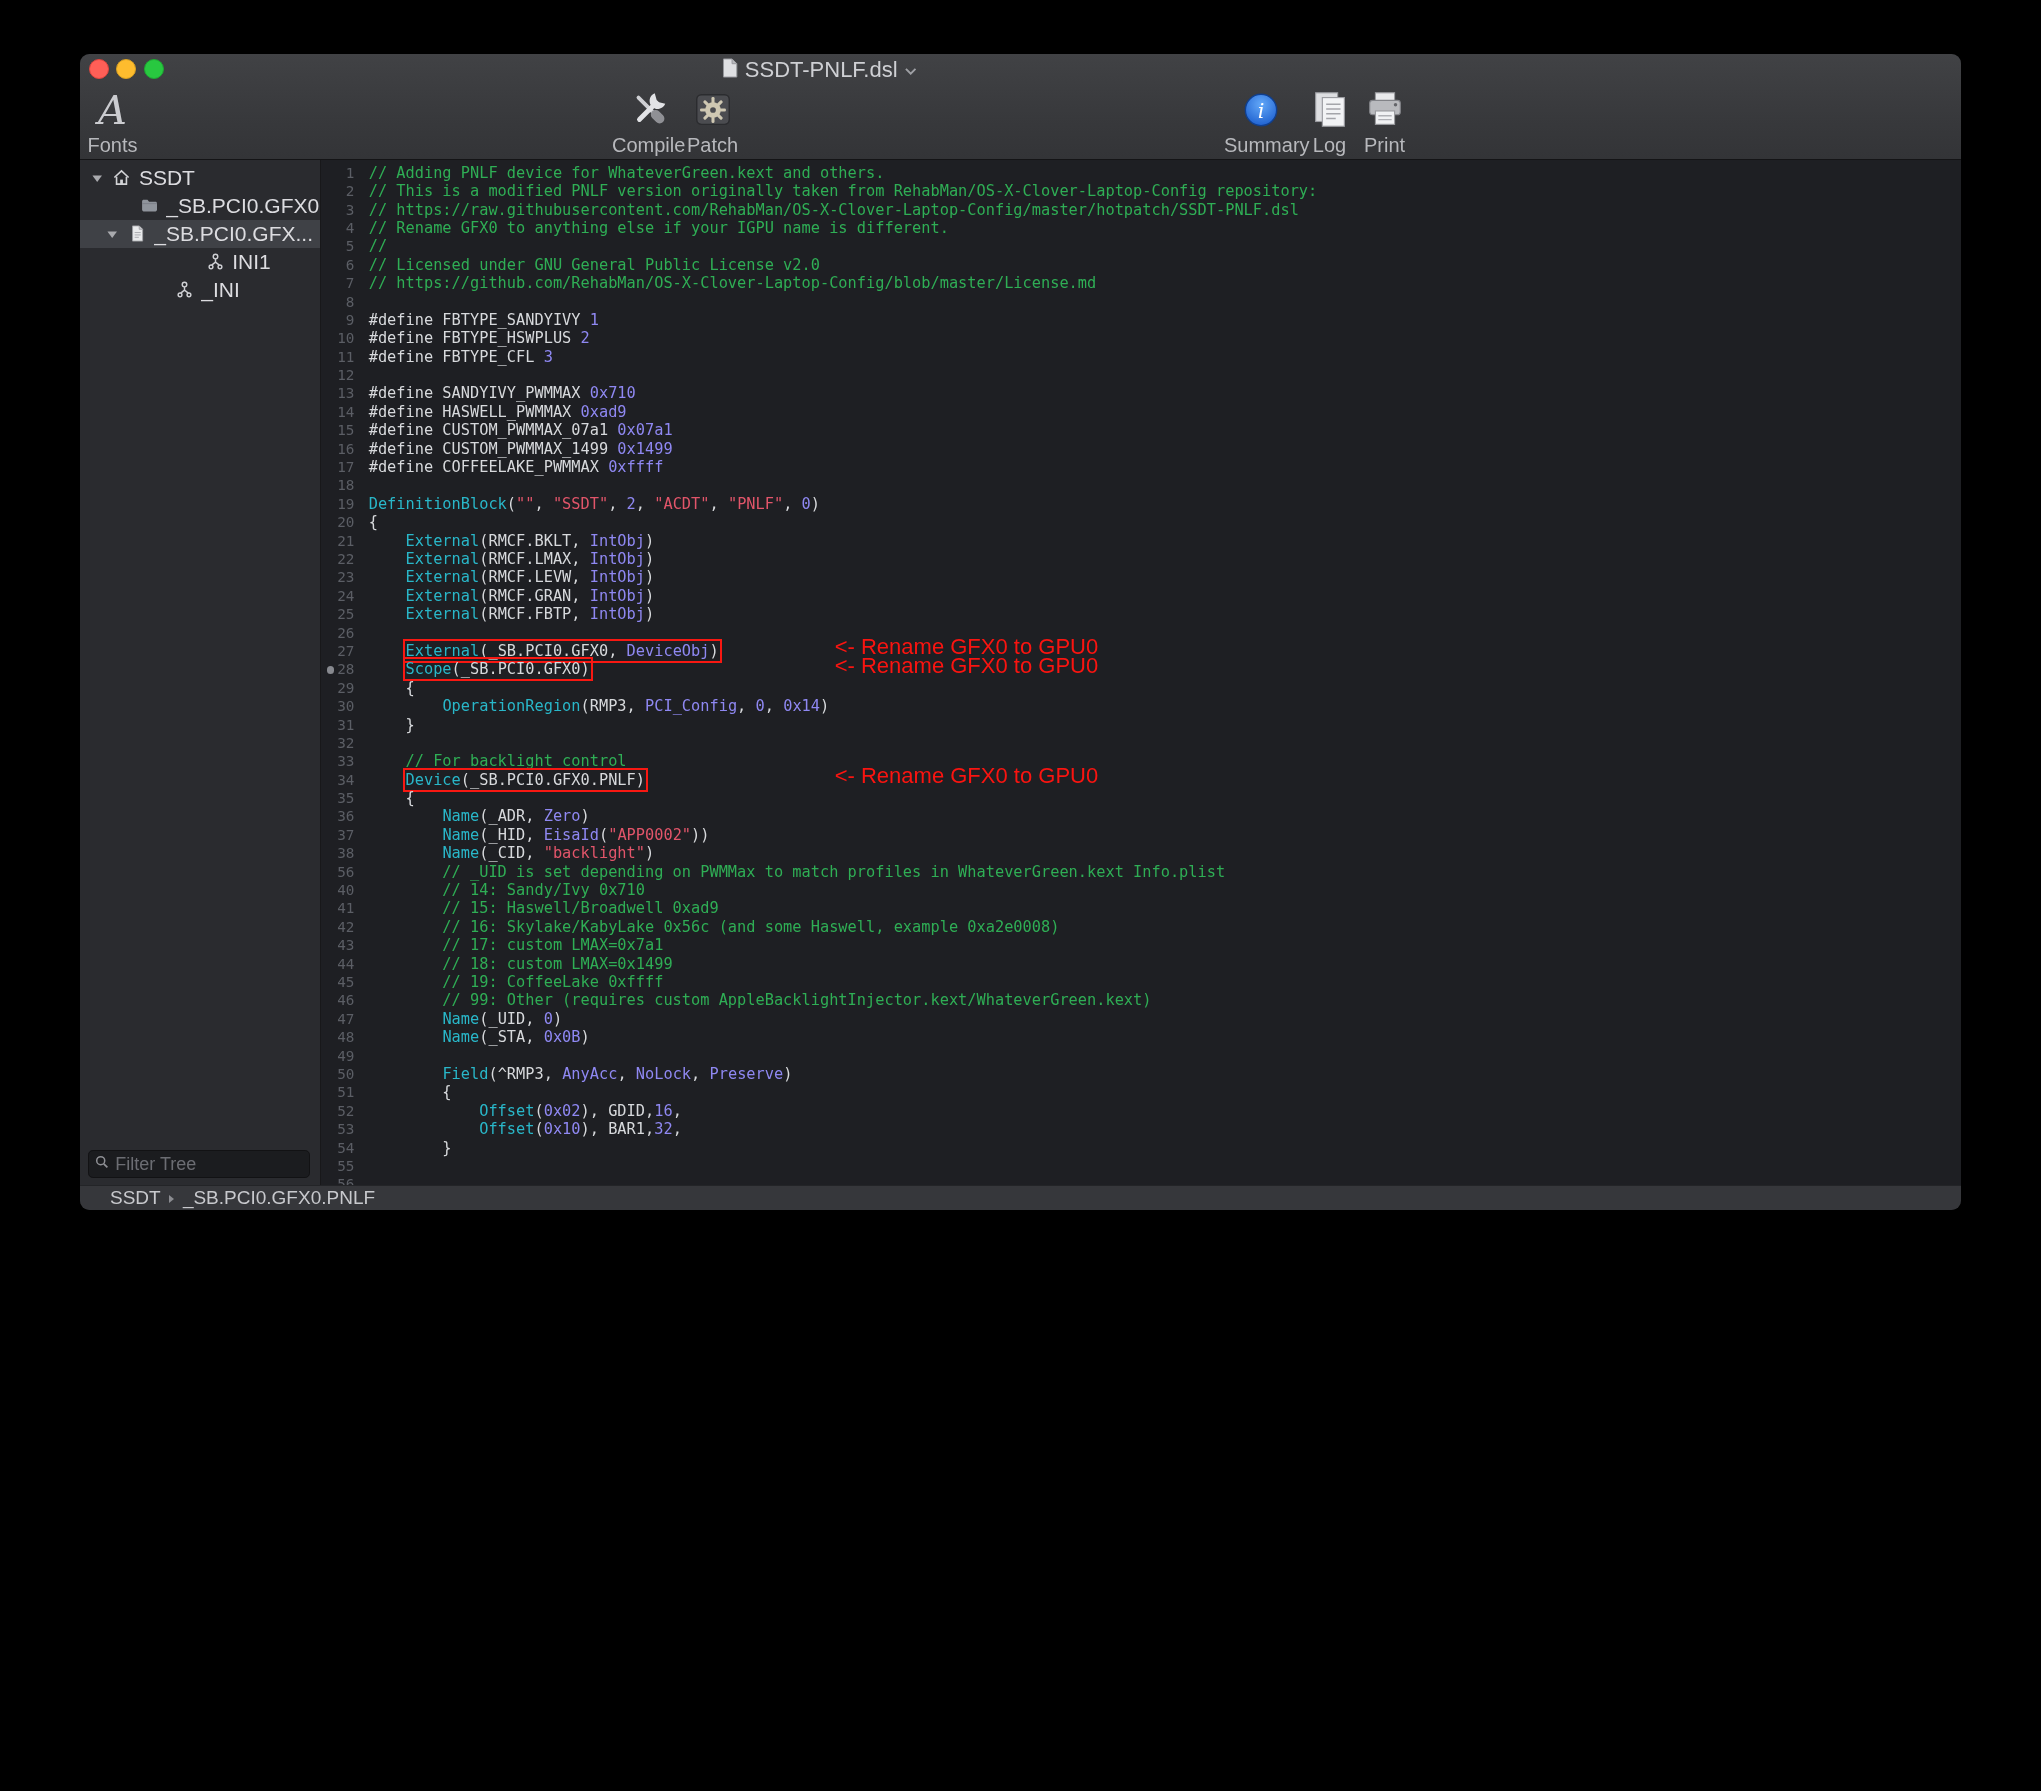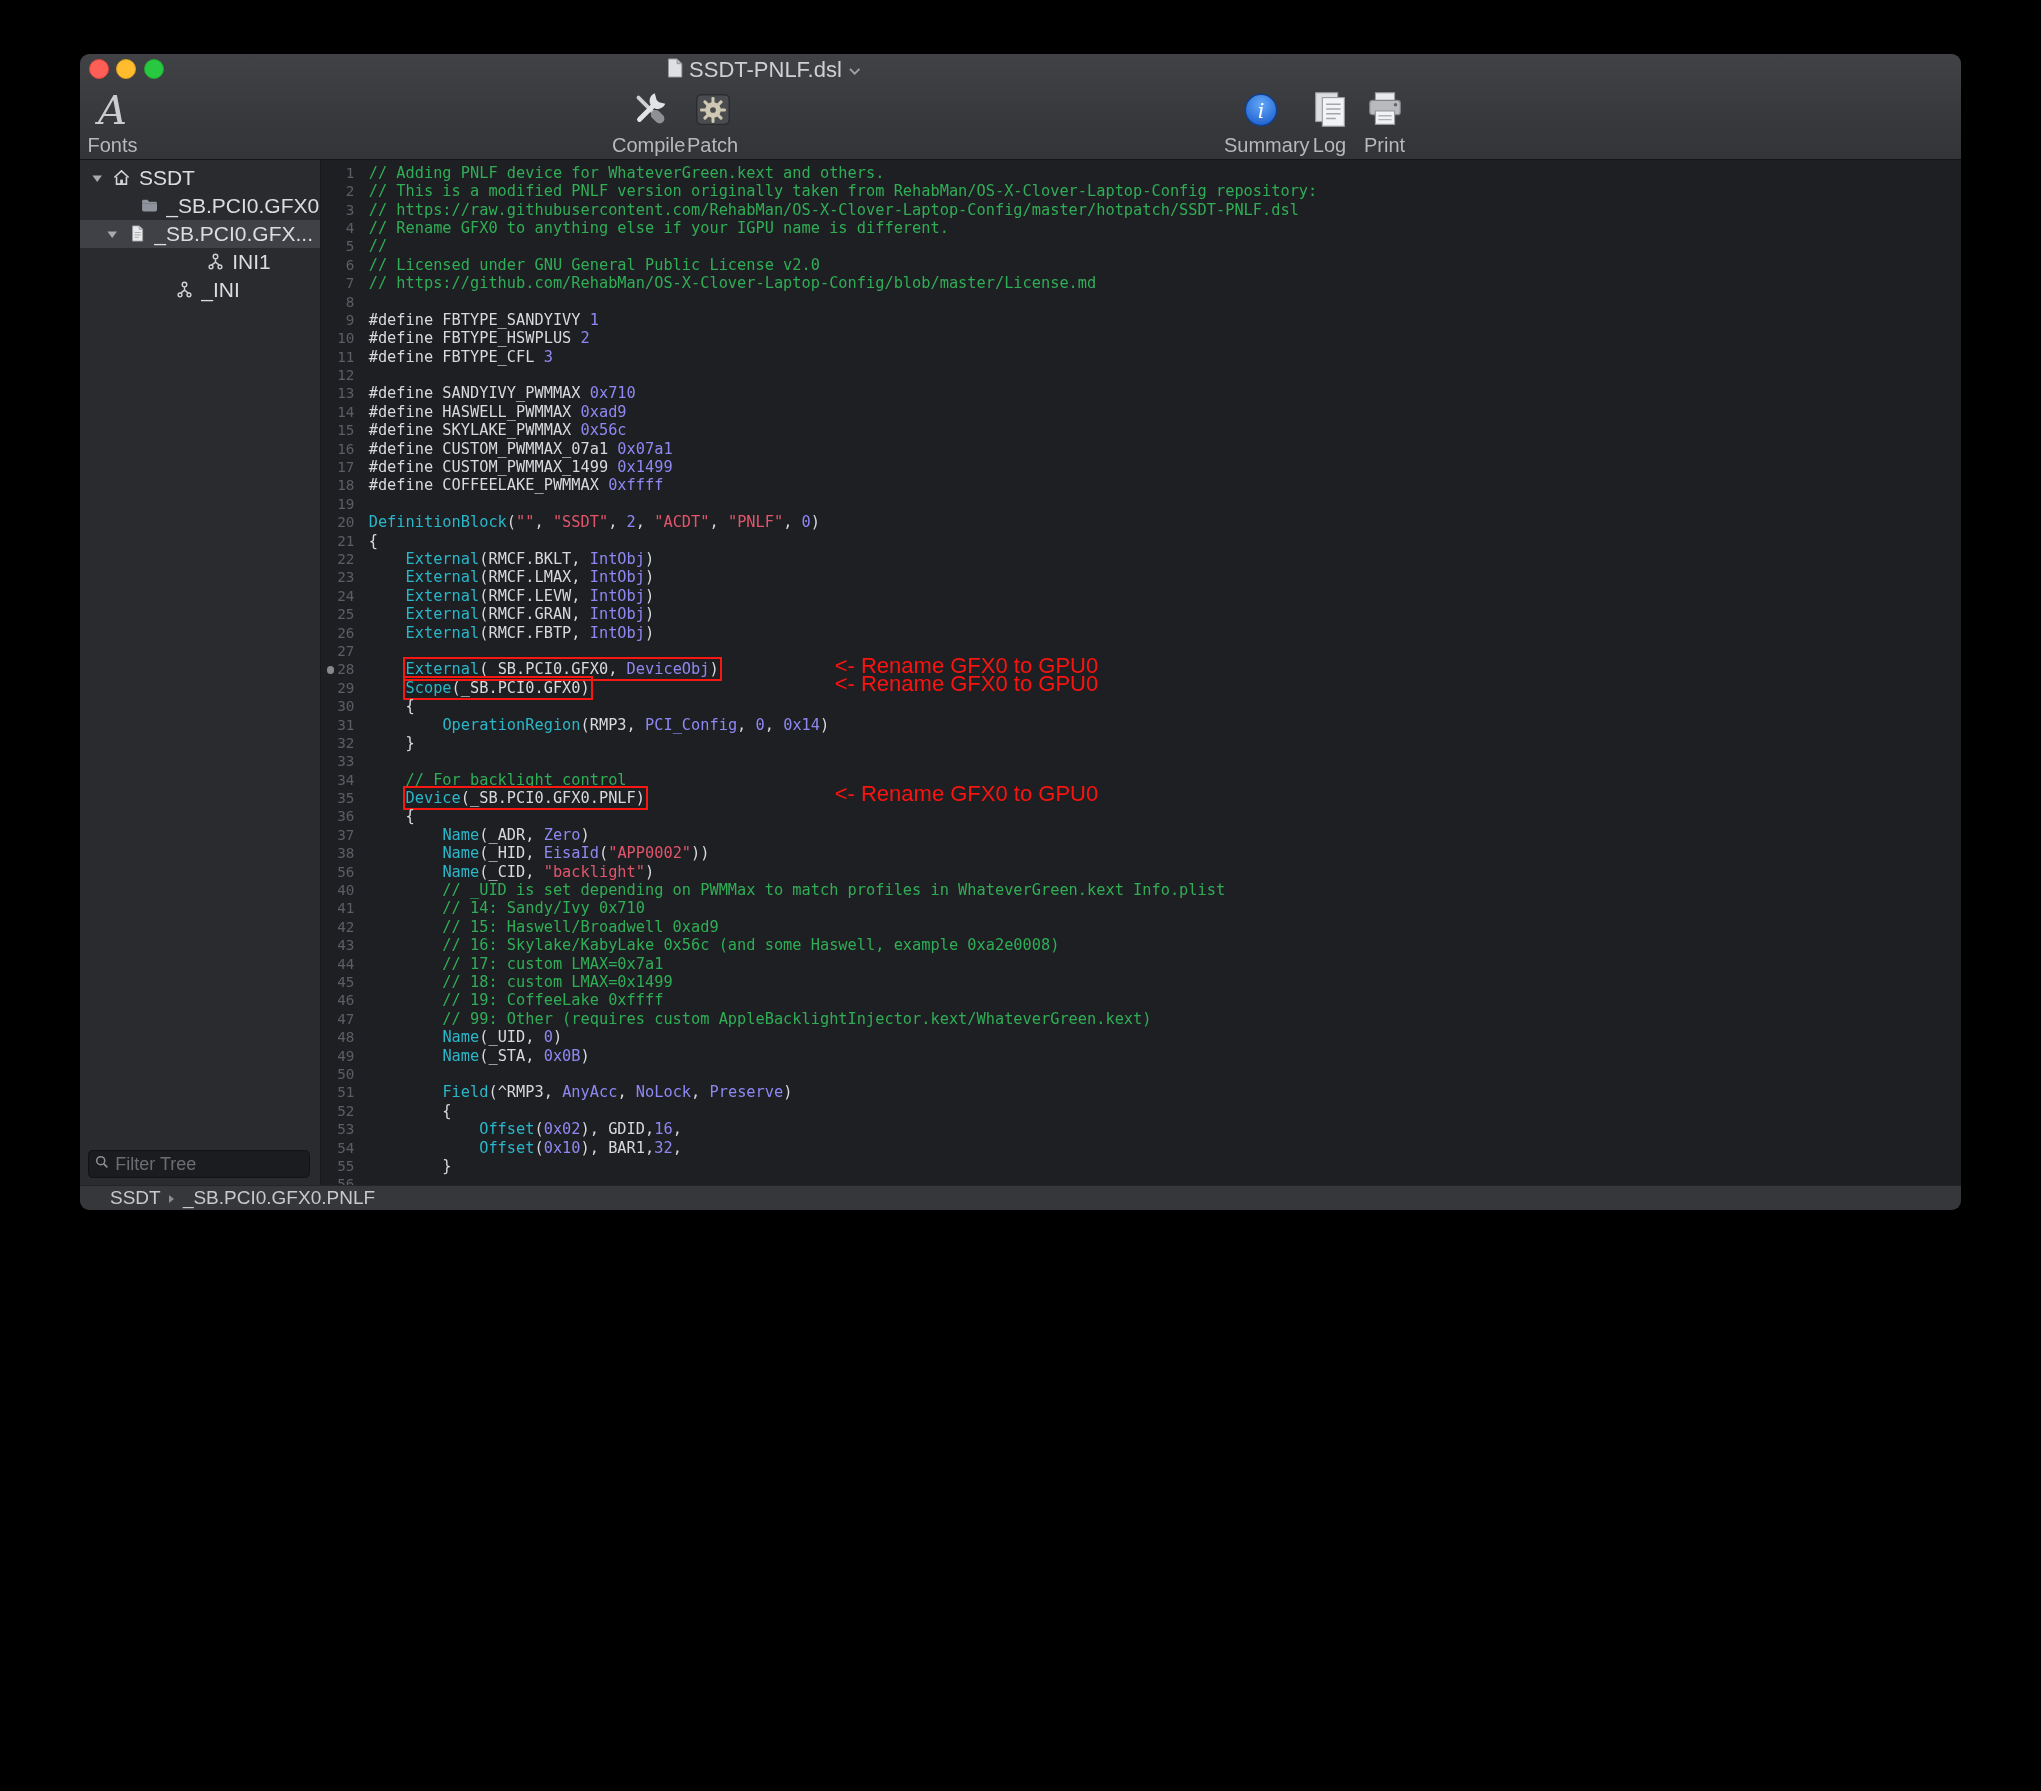--- a/index.html
+++ b/index.html
@@ -14,21 +14,21 @@
   
   .header{position:absolute;left:0;top:0;right:0;height:106px;
           background:linear-gradient(#414245,#38393c 60%,#333437);
           border-bottom:1px solid #141416;}
   .traffic{position:absolute;top:4.8px;left:8.6px;display:flex;gap:7.6px}
   .light{width:20px;height:20px;border-radius:50%}
   .light.red{background:#ff5f57;border:1px solid #e0443e}
   .light.yellow{background:#febc2e;border:1px solid #d9a022}
   .light.green{background:#28c840;border:1px solid #1da932}
   .titlegroup{position:absolute;top:2.9px;left:531px;width:306px;height:27px;
-              display:flex;align-items:center;justify-content:center;gap:6px}
+              display:flex;align-items:center;justify-content:flex-end;gap:6px}
   .title-text{font-size:22px;color:#cfd0d4;white-space:nowrap}
   .tool-item{position:absolute;top:32px;width:73px;text-align:center;cursor:default}
   .tool-icon{height:47px;display:flex;align-items:center;justify-content:center}
   .tool-label{font-size:20px;margin-top:1px;color:#b7b8bc}
   .fonts-glyph{font-family:"DejaVu Serif",serif;font-style:italic;
                font-size:40px;color:#cbccd0;line-height:1}
 
   
   .sidebar{position:absolute;left:0;top:106px;width:241px;bottom:25px;
            background:#2a2b2f;border-right:1px solid #18181a}
@@ -332,21 +332,20 @@
         <div class="cln"><span class="tk-cm">//</span></div>
         <div class="cln"><span class="tk-cm">// Licensed under GNU General Public License v2.0</span></div>
         <div class="cln"><span class="tk-cm">// https://github.com/RehabMan/OS-X-Clover-Laptop-Config/blob/master/License.md</span></div>
         <div class="cln"></div>
         <div class="cln"><span class="tk-pl">#define FBTYPE_SANDYIVY </span><span class="tk-nm">1</span></div>
         <div class="cln"><span class="tk-pl">#define FBTYPE_HSWPLUS </span><span class="tk-nm">2</span></div>
         <div class="cln"><span class="tk-pl">#define FBTYPE_CFL </span><span class="tk-nm">3</span></div>
         <div class="cln"></div>
         <div class="cln"><span class="tk-pl">#define SANDYIVY_PWMMAX </span><span class="tk-nm">0x710</span></div>
         <div class="cln"><span class="tk-pl">#define HASWELL_PWMMAX </span><span class="tk-nm">0xad9</span></div>
-        <div class="cln"><span class="tk-pl">#define SKYLAKE_PWMMAX </span><span class="tk-nm">0x56c</span></div>
         <div class="cln"><span class="tk-pl">#define CUSTOM_PWMMAX_07a1 </span><span class="tk-nm">0x07a1</span></div>
         <div class="cln"><span class="tk-pl">#define CUSTOM_PWMMAX_1499 </span><span class="tk-nm">0x1499</span></div>
         <div class="cln"><span class="tk-pl">#define COFFEELAKE_PWMMAX </span><span class="tk-nm">0xffff</span></div>
         <div class="cln"></div>
         <div class="cln"><span class="tk-kw">DefinitionBlock</span><span class="tk-pl">(</span><span class="tk-st">""</span><span class="tk-pl">, </span><span class="tk-st">"SSDT"</span><span class="tk-pl">, </span><span class="tk-nm">2</span><span class="tk-pl">, </span><span class="tk-st">"ACDT"</span><span class="tk-pl">, </span><span class="tk-st">"PNLF"</span><span class="tk-pl">, </span><span class="tk-nm">0</span><span class="tk-pl">)</span></div>
         <div class="cln"><span class="tk-pl">{</span></div>
         <div class="cln"><span class="tk-pl">    </span><span class="tk-kw">External</span><span class="tk-pl">(RMCF.BKLT, </span><span class="tk-nm">IntObj</span><span class="tk-pl">)</span></div>
         <div class="cln"><span class="tk-pl">    </span><span class="tk-kw">External</span><span class="tk-pl">(RMCF.LMAX, </span><span class="tk-nm">IntObj</span><span class="tk-pl">)</span></div>
         <div class="cln"><span class="tk-pl">    </span><span class="tk-kw">External</span><span class="tk-pl">(RMCF.LEVW, </span><span class="tk-nm">IntObj</span><span class="tk-pl">)</span></div>
         <div class="cln"><span class="tk-pl">    </span><span class="tk-kw">External</span><span class="tk-pl">(RMCF.GRAN, </span><span class="tk-nm">IntObj</span><span class="tk-pl">)</span></div>

